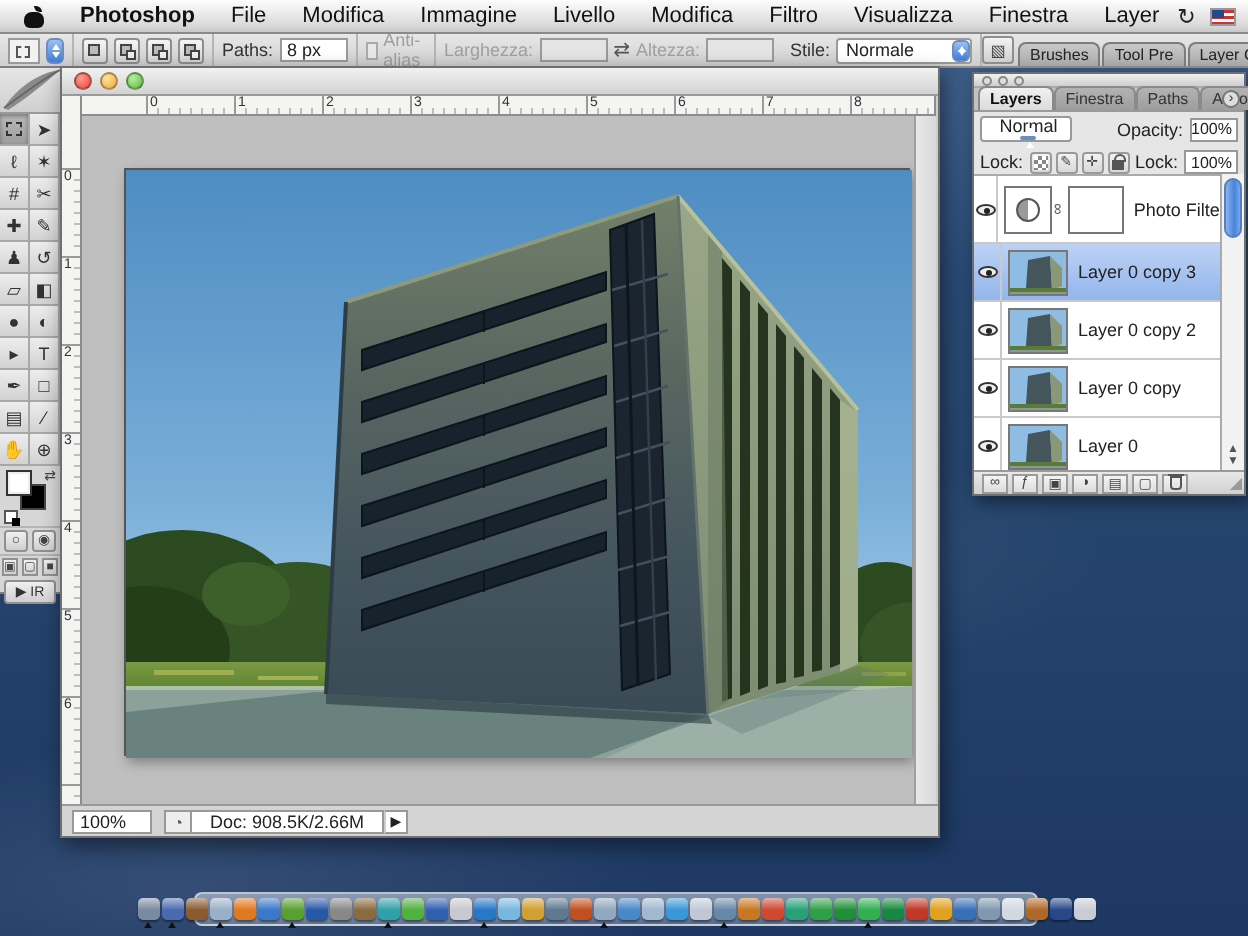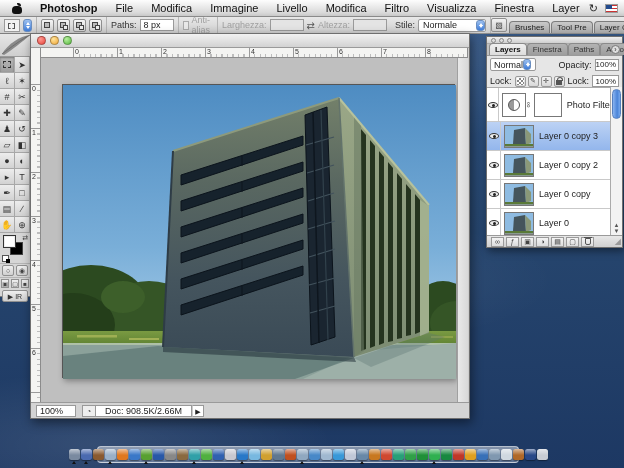--- a/index.html
+++ b/index.html
@@ -116,21 +116,21 @@
   
   .layers-palette { position:absolute; left:486px; top:36px; width:137px; height:212px;
     background:#e6e6e6; border:1px solid #6f6f6f; box-shadow:2px 3px 8px rgba(0,0,0,0.45); font-size:9px; color:#222; }
   .lp-titlebar { height:7px; background:linear-gradient(180deg,#f0f0f0,#cfcfcf); border-bottom:1px solid #aaa; display:flex; align-items:center; gap:3px; padding-left:4px; }
   .lp-dot { width:5px; height:5px; border-radius:50%; border:1px solid #888; background:#ddd; }
   .lp-tabs { height:12px; display:flex; align-items:flex-end; background:#c2c2c2; border-bottom:1px solid #9a9a9a; padding-left:2px; position:relative; }
   .lp-tab { font-size:8px; padding:1px 5px 1px; border:1px solid #8a8a8a; border-bottom:none; border-radius:4px 4px 0 0; background:linear-gradient(180deg,#b3b3b3,#9d9d9d); color:#333; white-space:nowrap; }
   .lp-tab.active { background:linear-gradient(180deg,#f0f0f0,#dcdcdc); font-weight:bold; color:#111; }
   .lp-menu-btn { position:absolute; right:2px; top:1px; width:9px; height:9px; border-radius:50%; border:1px solid #777; background:#ddd; font-size:7px; line-height:8px; text-align:center; color:#333; }
   .lp-row { display:flex; align-items:center; gap:3px; padding:2px 3px; }
-  .lp-dropdown { height:13px; width:62px; background:#fff; border:1px solid #999; border-radius:2px; display:flex; align-items:center; justify-content:flex-start; padding-left:3px; font-size:9px; }
+  .lp-dropdown { height:13px; width:62px; background:#fff; border:1px solid #999; border-radius:2px; display:flex; align-items:center; justify-content:flex-end; padding-left:3px; font-size:9px;flex-direction:column; }
   .lp-dropdown .stepper { height:11px; width:8px; }
   .lp-pct { height:12px; width:30px; background:#fff; border:1px solid #999; display:flex; align-items:center; justify-content:flex-end; padding-right:2px; font-size:8px; }
   .lock-icons { display:flex; gap:2px; align-items:center; }
   .lock-btn { width:11px; height:11px; border:1px solid #9a9a9a; background:linear-gradient(180deg,#f2f2f2,#d8d8d8); border-radius:2px; display:flex; align-items:center; justify-content:center; font-size:7px; color:#444; }
   .checker { width:7px; height:7px;
     background-image:linear-gradient(45deg,#888 25%,transparent 25%,transparent 75%,#888 75%),linear-gradient(45deg,#888 25%,#fff 25%,#fff 75%,#888 75%);
     background-size:4px 4px; background-position:0 0,2px 2px; }
   .padlock { width:6px; height:5px; background:#555; position:relative; margin-top:3px; }
   .padlock::before { content:""; position:absolute; left:1px; top:-3px; width:4px; height:3px; border:1px solid #555; border-bottom:none; border-radius:3px 3px 0 0; }
   .layer-list { position:absolute; left:0; top:50px; right:12px; bottom:12px; background:#fff; overflow:hidden; border-top:1px solid #aaa; }

